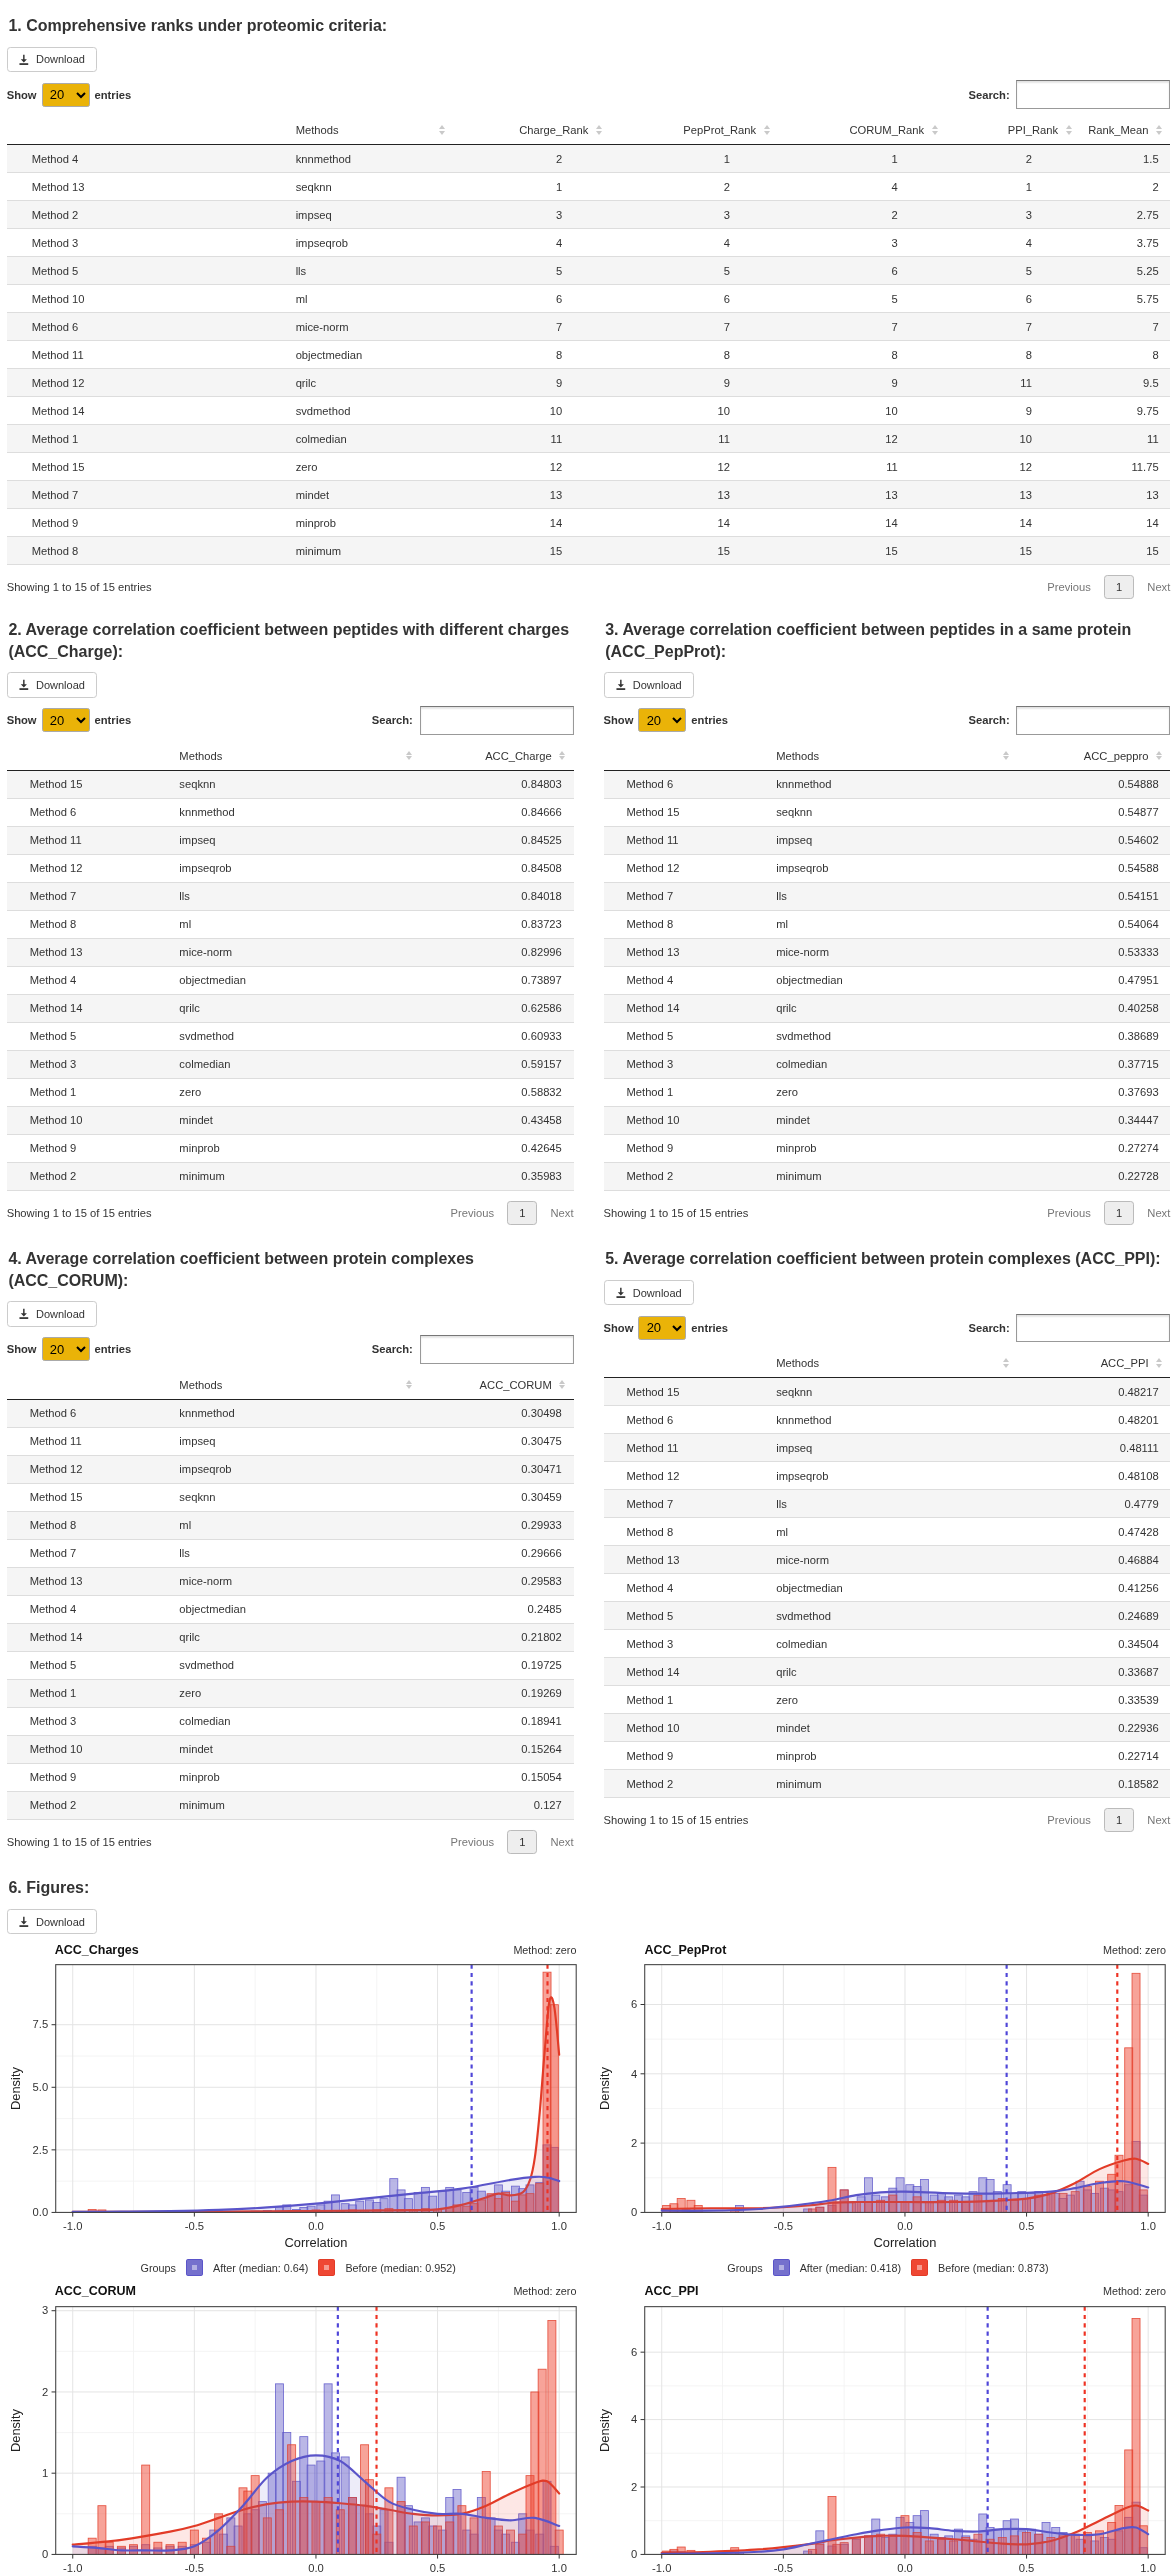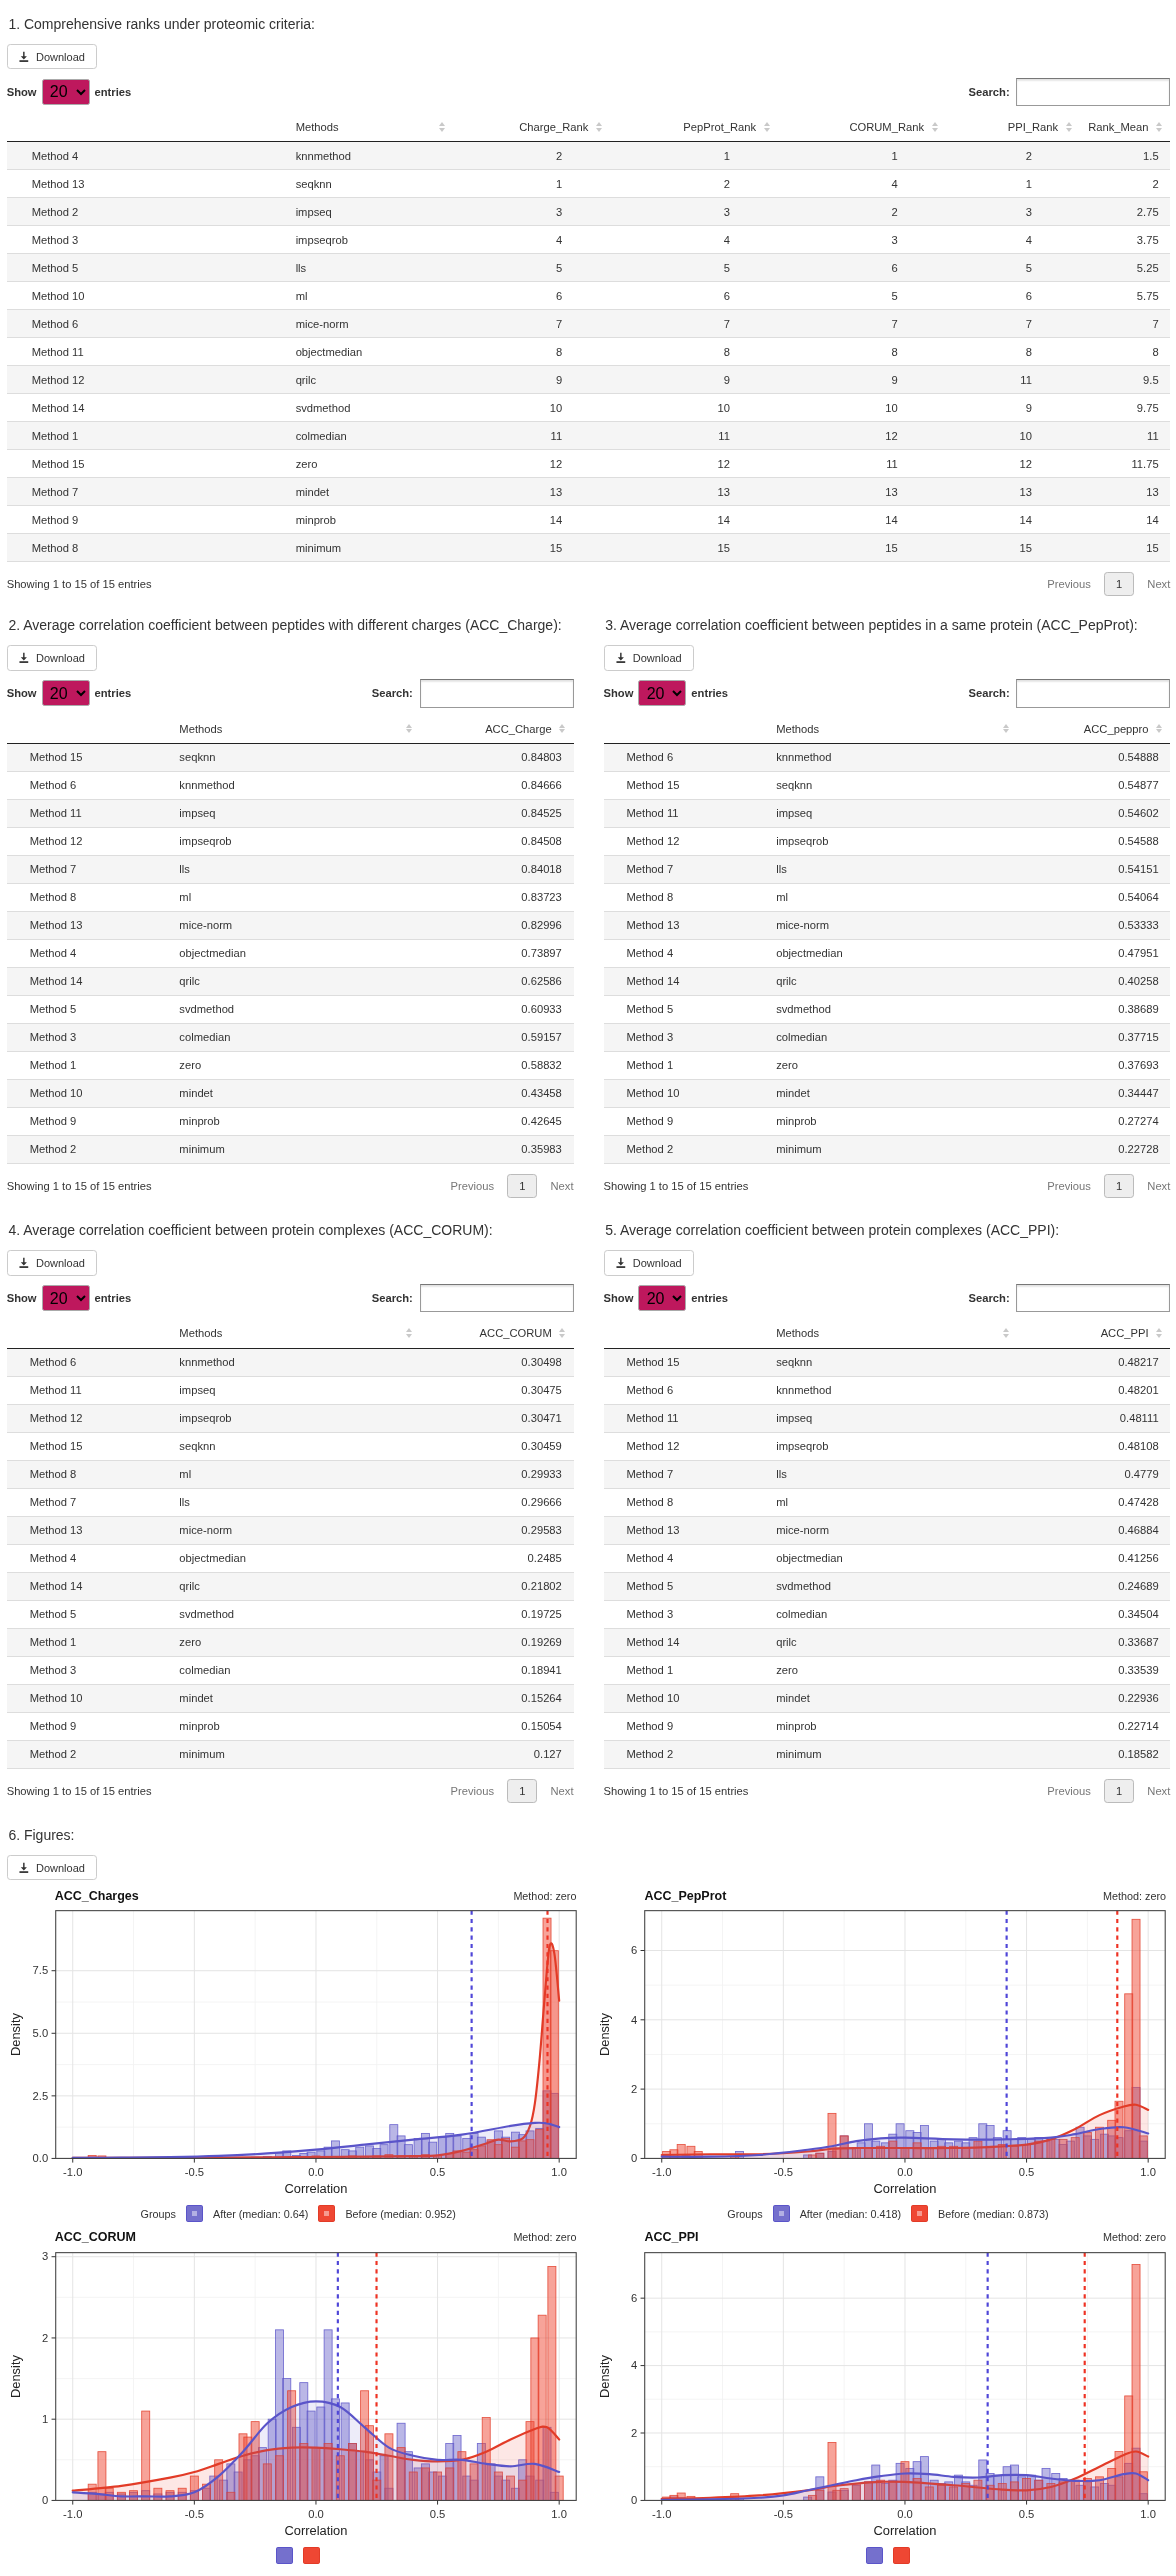--- a/index.html
+++ b/index.html
@@ -1,26 +1,26 @@
 <!DOCTYPE html>
 <html style="font-size:13.3px"><head>
 <meta charset="utf-8">
 <style>
   html,body{margin:0;padding:0;background:#fff;color:#333;
     font-family:"Liberation Sans","DejaVu Sans",sans-serif;}
   body{width:1177px;min-height:2576px;overflow:hidden;}
   .page{padding:8.3px 6.7px 0 6.7px;}
   .sec{margin-bottom:13.3px;}
-  .sec-title{font-size:14px;font-weight:400;color:#333;margin:6.7px 0 10px 1.7px;line-height:1.35;}
+  .sec-title{font-size:16px;font-weight:700;color:#333;margin:6.7px 0 10px 1.7px;line-height:1.35;}
   .btn-download{display:inline-flex;align-items:center;gap:5.8px;background:#fff;border:0.8px solid #ccc;
     border-radius:3.3px;padding:5.8px 10.8px;font-size:11px;color:#333;cursor:pointer;}
   .btn-download svg{display:block;}
   .ctl-row{display:flex;justify-content:space-between;align-items:center;margin:8.3px 0 6.7px 0;}
   .show-wrap{font-size:11.2px;font-weight:bold;display:flex;align-items:center;gap:5px;}
-  .show-wrap select{font-size:16px;padding:2.5px 3.3px;border:0.8px solid #aaa;border-radius:2.5px;background:#be185d;width:48px;}
+  .show-wrap select{font-size:13px;padding:2.5px 3.3px;border:0.8px solid #aaa;border-radius:2.5px;background:#eab308;width:48px;}
   .search-wrap{font-size:11.2px;font-weight:bold;display:flex;align-items:center;gap:6.7px;}
   .search-wrap input{width:142px;height:23px;border:0.8px solid #999;border-top-color:#777;
     box-shadow:inset 0 1.7px 1.7px rgba(0,0,0,.12);padding:1.7px 5px;font-size:10.8px;}
   table.dt{width:100%;border-collapse:collapse;border-bottom:1.7px solid #222;}
   table.dt thead th{border-bottom:1.7px solid #222;font-size:11.2px;font-weight:normal;padding:8.3px 8.3px;color:#333;}
   table.dt td{font-size:11.2px;padding:7.5px 8.3px;border-bottom:0.8px solid #ddd;color:#333;}
   table.dt tbody tr:nth-child(odd){background:#f5f5f5;}
   table.dt td.num{text-align:right;}
   .th-flex{display:flex;align-items:center;}
   th.th-left .th-flex{justify-content:space-between;}

